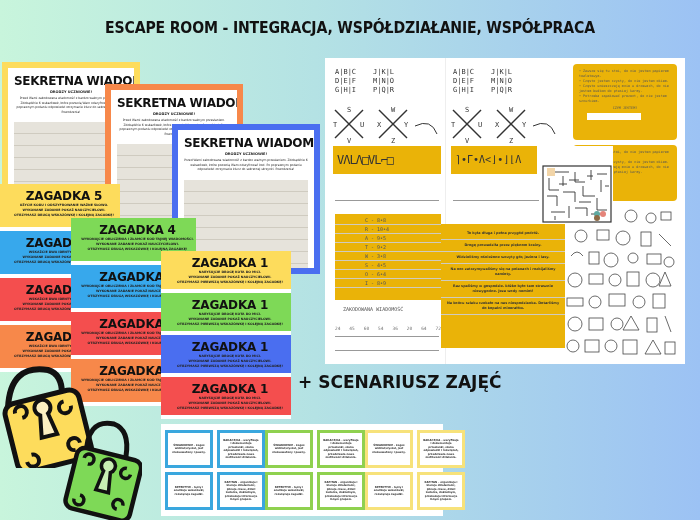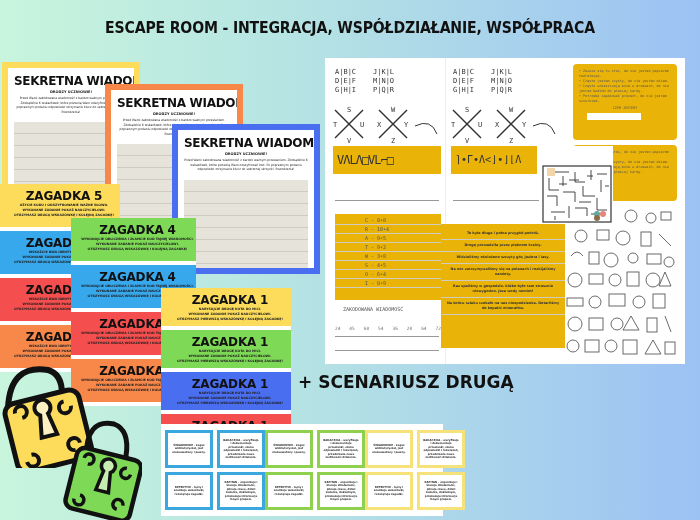--- a/index.html
+++ b/index.html
@@ -120,21 +120,21 @@
     <div class="zline">OTRZYMASZ DRUGĄ WSKAZÓWKĘ I KOLEJNĄ ZAGADKĘ!</div>
   </div>
   <div class="zcard orange">
     <div class="ztitle">ZAGADKA 4</div>
     <div class="zline">WYKONAJCIE OBLICZENIA I ZŁAMCIE KOD TAJNEJ WIADOMOŚCI.</div>
     <div class="zline">WYKONANE ZADANIE POKAŻ NAUCZYCIELOWI.</div>
     <div class="zline">OTRZYMASZ DRUGĄ WSKAZÓWKĘ I KOLEJNĄ ZAGADKĘ!</div>
   </div>
 </div>
 
-<div class="abs" style="left:161px;top:251px;width:130px;margin-top:37px;">
+<div class="abs" style="left:161px;top:251px;width:130px;">
   <div class="zcard yellow" style="height:42px;">
     <div class="ztitle">ZAGADKA 1</div>
     <div class="zline">NARYSUJCIE DROGĘ KOTA DO MICI.</div>
     <div class="zline">WYKONANE ZADANIE POKAŻ NAUCZYCIELOWI.</div>
     <div class="zline">OTRZYMASZ PIERWSZĄ WSKAZÓWKĘ I KOLEJNĄ ZAGADKĘ!</div>
   </div>
   <div class="zcard green" style="height:42px;">
     <div class="ztitle">ZAGADKA 1</div>
     <div class="zline">NARYSUJCIE DROGĘ KOTA DO MICI.</div>
     <div class="zline">WYKONANE ZADANIE POKAŻ NAUCZYCIELOWI.</div>
@@ -341,21 +341,21 @@
     <rect x="8" y="44" width="66" height="62" rx="8" fill="#7ed957" stroke="#111" stroke-width="4.5"></rect>
     <path d="M38 62 a7 7 0 1 1 7 0 l3 20 h-13 z" fill="#c8edb3" stroke="#111" stroke-width="3.5"></path>
     <path d="M16 54 a5 5 0 1 1 5 5" stroke="#111" stroke-width="3.5" fill="none"></path>
     <path d="M60 54 a5 5 0 1 0 5 5" stroke="#111" stroke-width="3.5" fill="none"></path>
     <path d="M16 96 a5 5 0 1 0 5 -5" stroke="#111" stroke-width="3.5" fill="none"></path>
     <path d="M60 96 a5 5 0 1 1 5 -5" stroke="#111" stroke-width="3.5" fill="none"></path>
   </g>
 </svg>
 
 <div class="abs" style="left:298px;top:370px;">
-  <div class="promo">+ SCENARIUSZ DRUGĄ</div>
+  <div class="promo">+ SCENARIUSZ ZAJĘĆ</div>
 </div>
 
 <div class="abs" style="left:161px;top:424px;width:282px;height:92px;background:#fff;display:flex;justify-content:space-around;align-items:center;padding:4px;">
   <div style="display:grid;grid-template-columns:48px 48px;gap:4px;">
     <div class="role-card" style="border-color:#3aa7de;">ŚWIADKOWIE – kogoś widział/słyszał, jest niezauważony i pewny.</div>
     <div class="role-card" style="border-color:#3aa7de;">BADACZ/KA – weryfikuje i dokumentuje przesłanki, szuka odpowiedzi i rozwiązań, przedstawia nowe możliwości działania.</div>
     <div class="role-card" style="border-color:#3aa7de;">DETEKTYW – łączy i analizuje wskazówki, rozwiązuje zagadki.</div>
     <div class="role-card" style="border-color:#3aa7de;">KAPITAN – organizuje i kieruje działaniami, pilnuje czasu, dzieli zadania, dokładnym, przekazuje informacje innym grupom.</div>
   </div>
   <div style="display:grid;grid-template-columns:48px 48px;gap:4px;">

